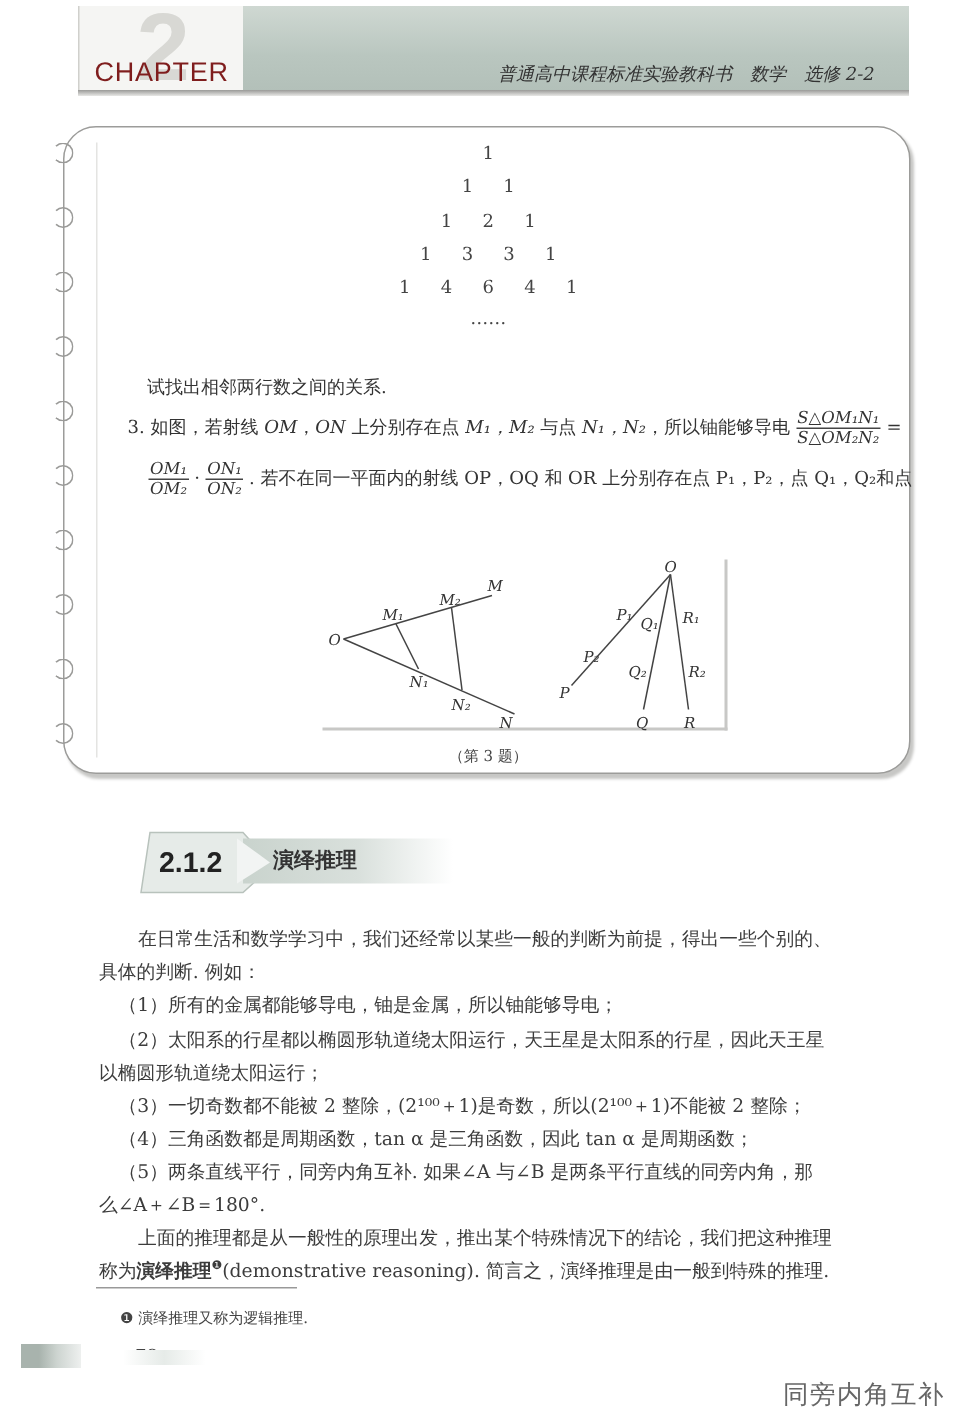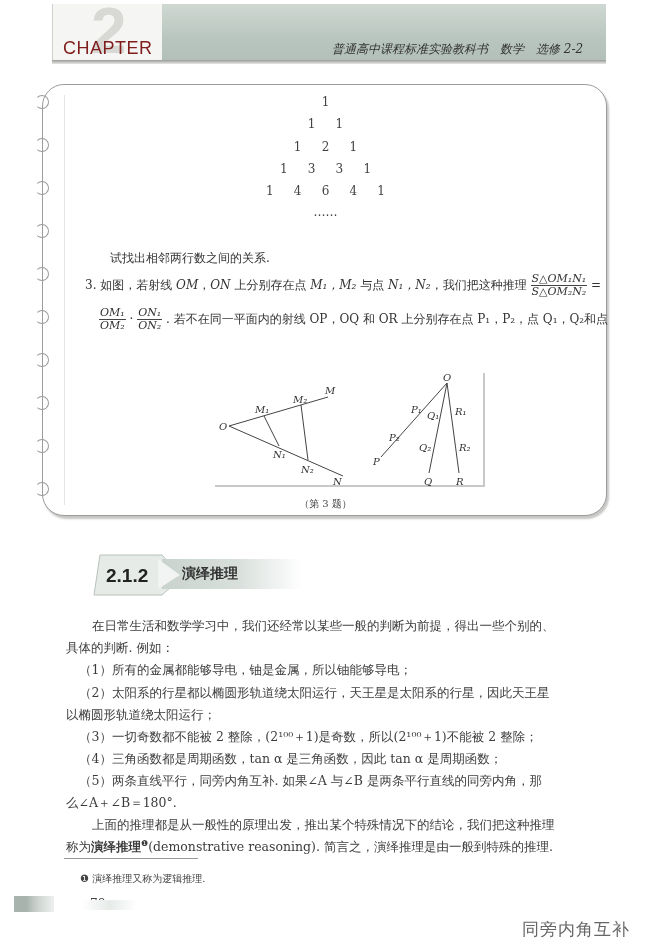--- a/index.html
+++ b/index.html
@@ -99,25 +99,25 @@
     <span>1</span>
     <span>4</span>
     <span>6</span>
     <span>4</span>
     <span>1</span>
   </div>
   <div class="pascal" style="top:120px">
     <span>……</span>
   </div>
 
-  <div class="qtext" style="left:67px; top:165px">试找出相邻两行数之间的关系.</div>
+  <div class="qtext" style="left:55px; top:165px">试找出相邻两行数之间的关系.</div>
 
   <div class="qtext" style="left:42px; top:188px">
     <span>3.</span>
-    <span>如图，若射线 </span><i>OM</i><span>，</span><i>ON</i><span> 上分别存在点 </span><i>M₁，M₂</i><span> 与点 </span><i>N₁，N₂</i><span>，我们把这种推理</span>
+    <span>如图，若射线 </span><i>OM</i><span>，</span><i>ON</i><span> 上分别存在点 </span><i>M₁，M₂</i><span> 与点 </span><i>N₁，N₂</i><span>，所以铀能够导电</span>
     <span class="frac">
       <span class="num">S△OM₁N₁</span>
       <span class="den">S△OM₂N₂</span>
     </span>
     <span>=</span>
   </div>
   <div class="qtext" style="left:56px; top:222px">
     <span class="frac">
       <span class="num">OM₁</span>
       <span class="den">OM₂</span>

